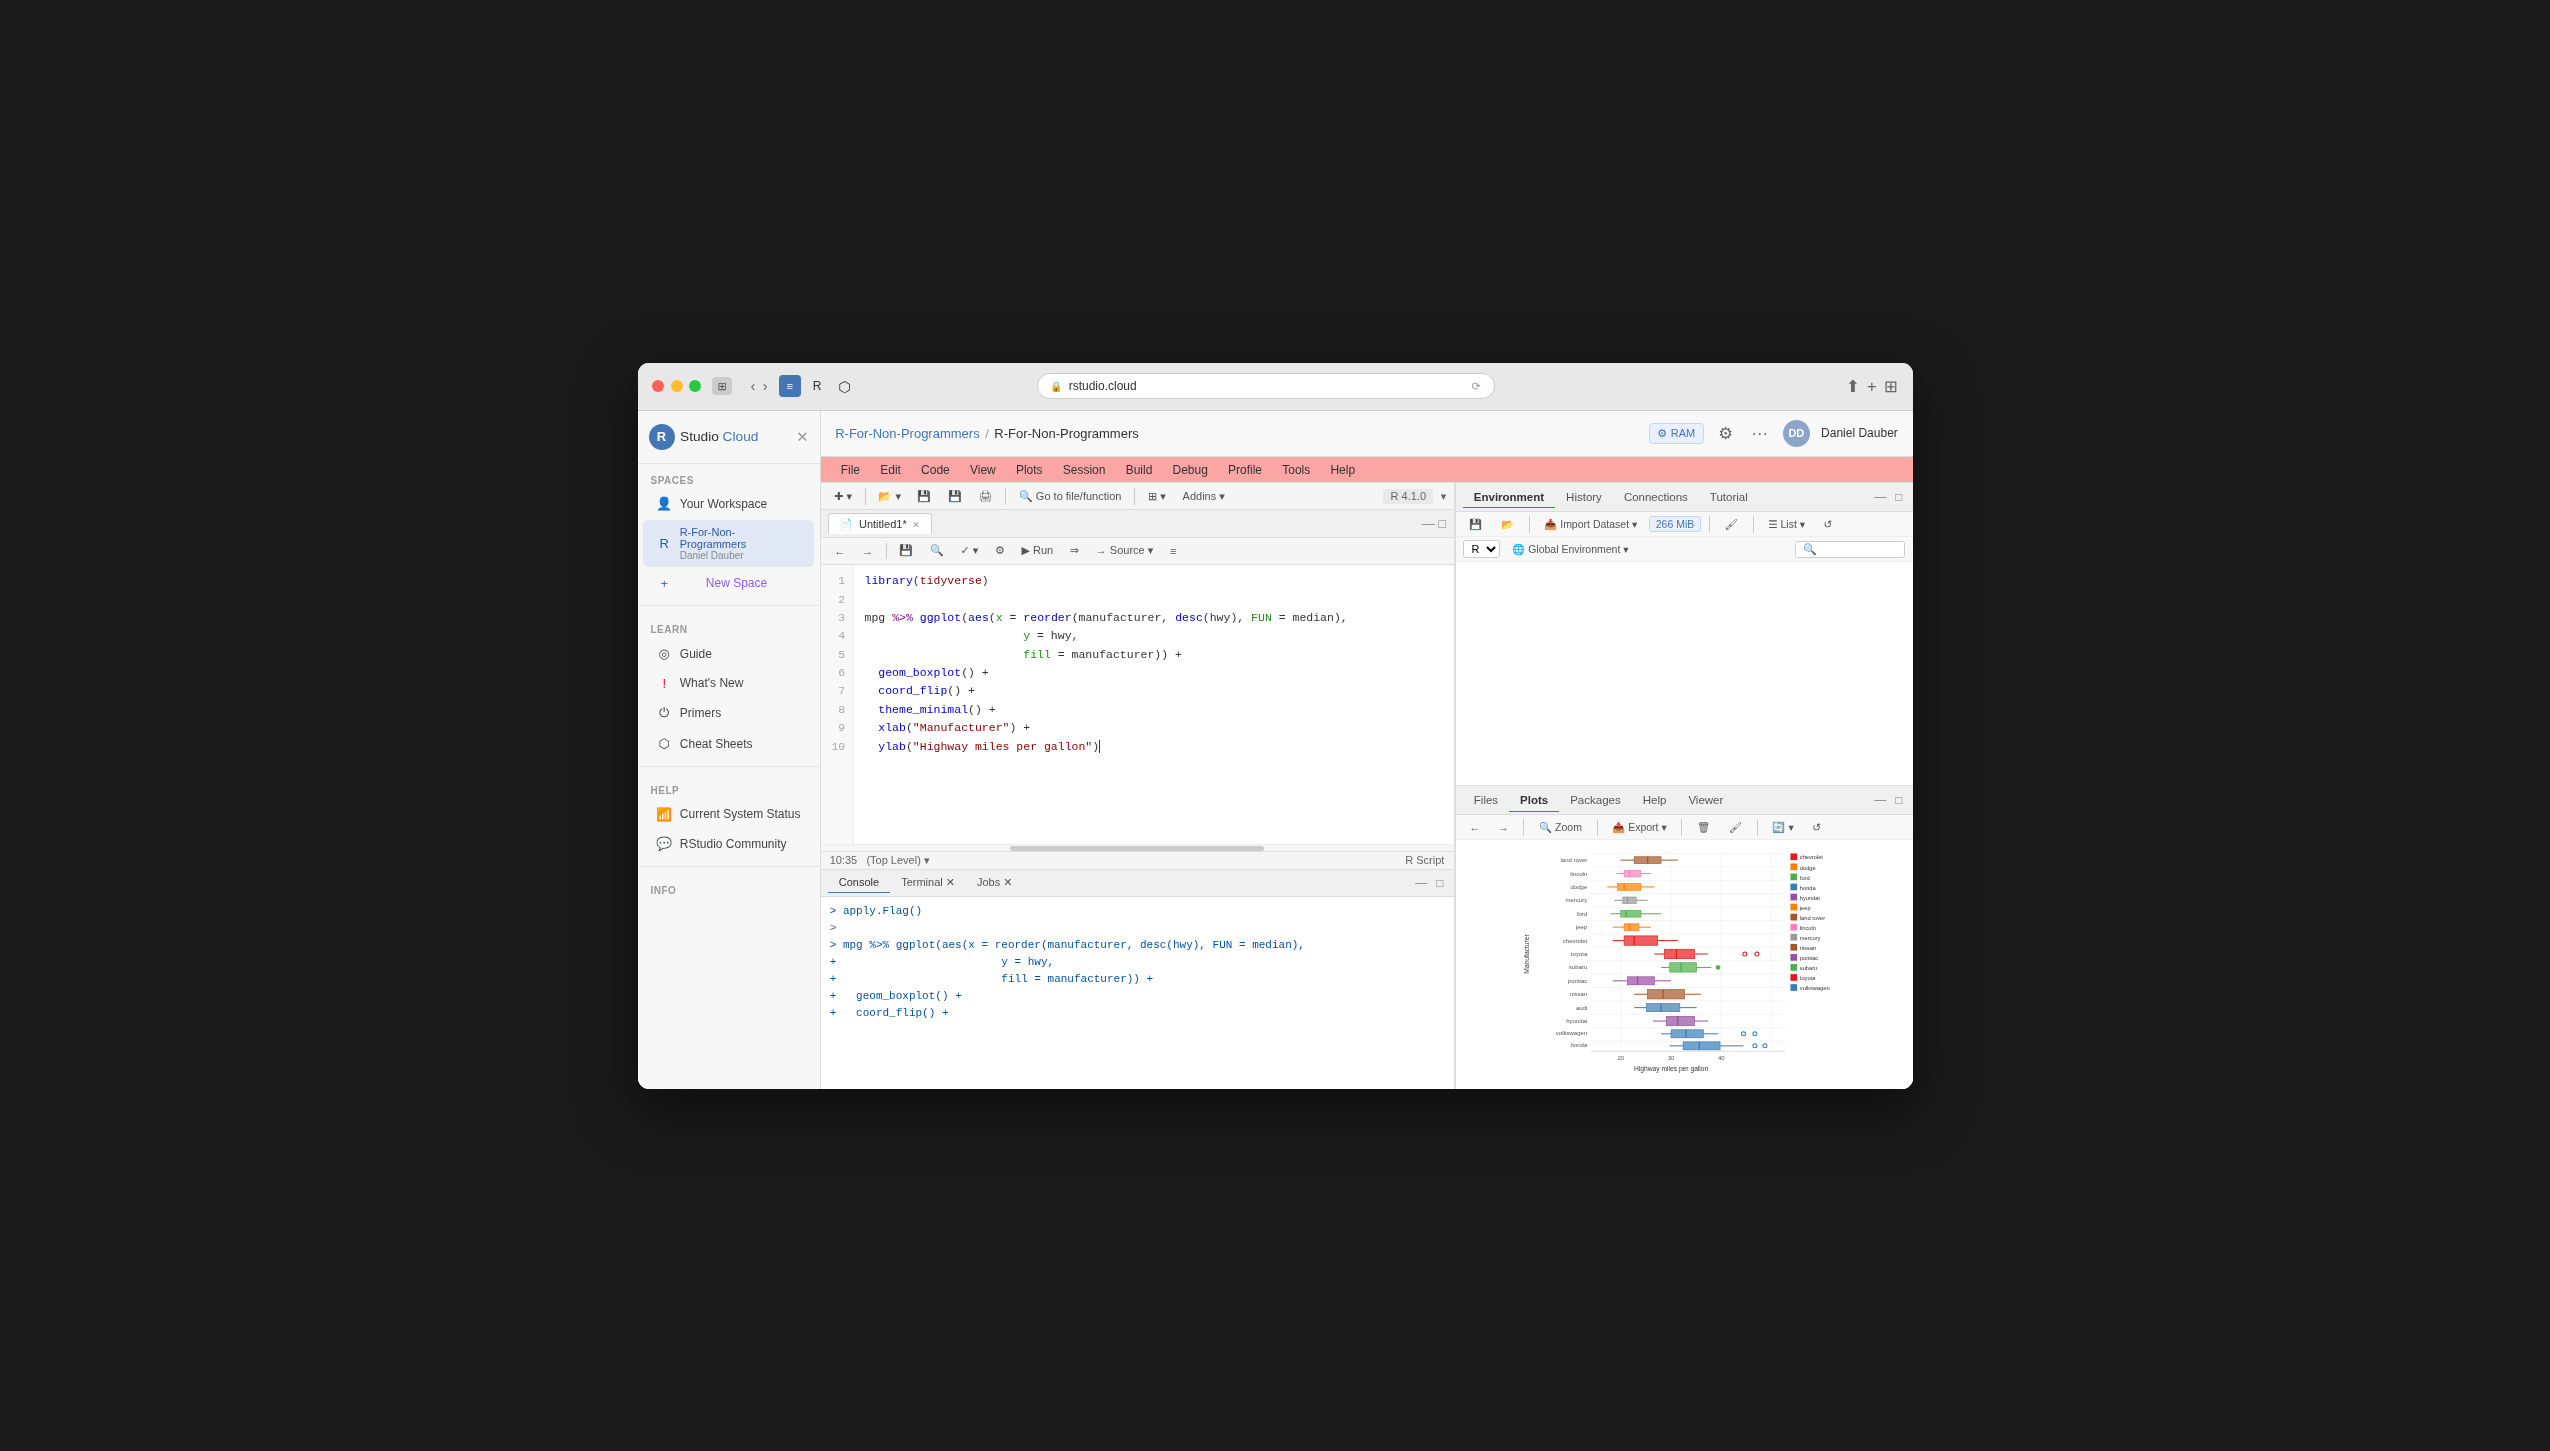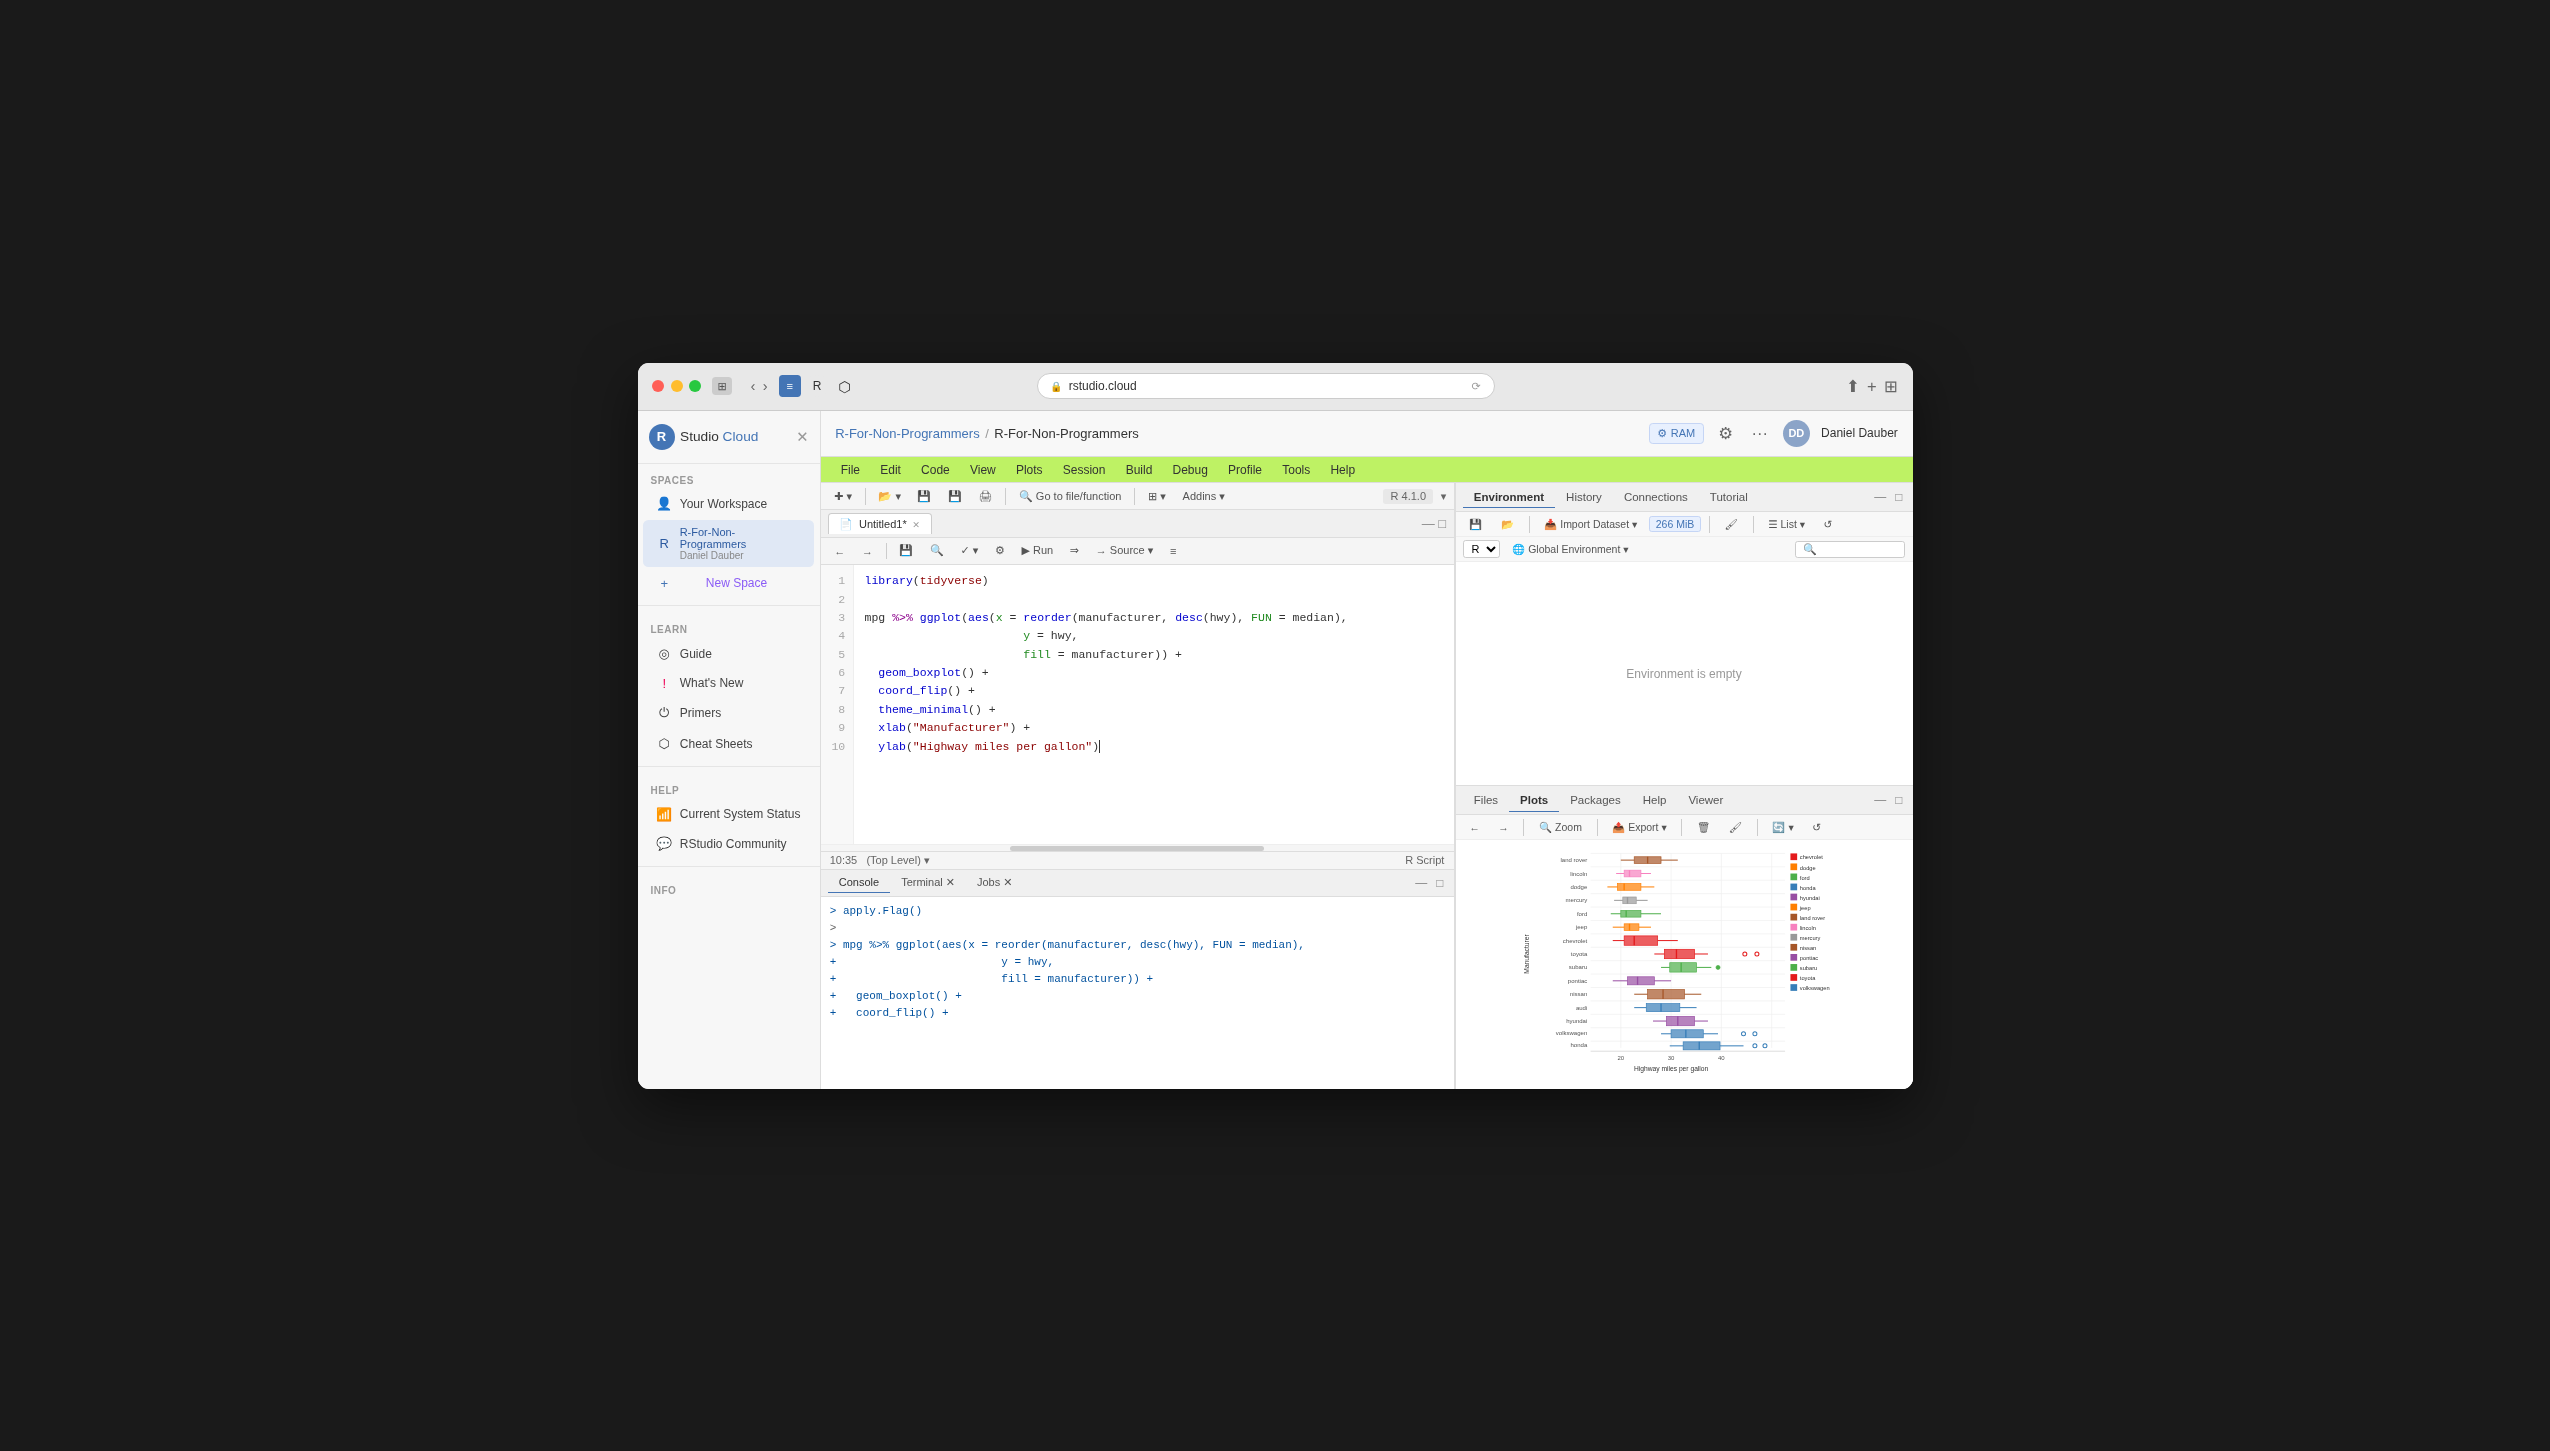--- a/index.html
+++ b/index.html
@@ -180,21 +180,21 @@
       border-radius: 50%;
       background: #8ba4c8;
       display: flex; align-items: center; justify-content: center;
       color: white; font-size: 11px; font-weight: bold;
       overflow: hidden;
     }
     .user-name { font-size: 12px; color: #333; }
 
     
     .menu-bar {
-      background: #bef264;
+      background: #fca5a5;
       border-bottom: 0.9px solid #ddd;
       display: flex;
       align-items: center;
       padding: 0 11px;
       gap: 1.8px;
       flex-shrink: 0;
     }
     .menu-item {
       padding: 5.5px 9.2px;
       font-size: 12px;
@@ -770,23 +770,20 @@
               <div class="toolbar-sep"></div>
               <button class="panel-btn">☰ List ▾</button>
               <button class="panel-btn">↺</button>
             </div>
             <div class="panel-toolbar">
               <select class="r-env-select">
                 <option>R</option>
               </select>
               <button class="panel-btn">🌐 Global Environment ▾</button>
               <input class="panel-search" type="text" placeholder="🔍" style="">
-            </div>
-            <div class="env-content">
-              <span>Environment is empty</span>
             </div>
           </div>
 
           <div class="files-panel">
             <div class="panel-tabs">
               <div class="panel-tab">Files</div>
               <div class="panel-tab active">Plots</div>
               <div class="panel-tab">Packages</div>
               <div class="panel-tab">Help</div>
               <div class="panel-tab">Viewer</div>

